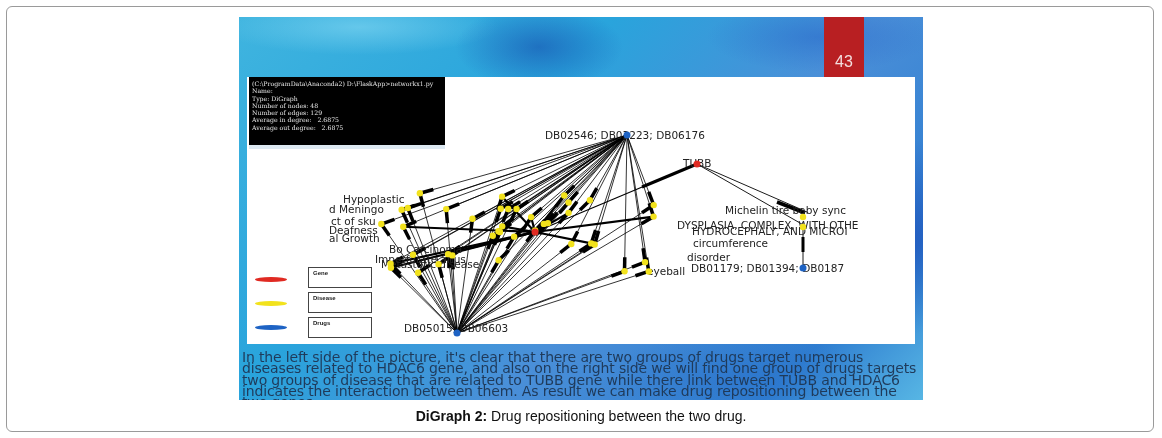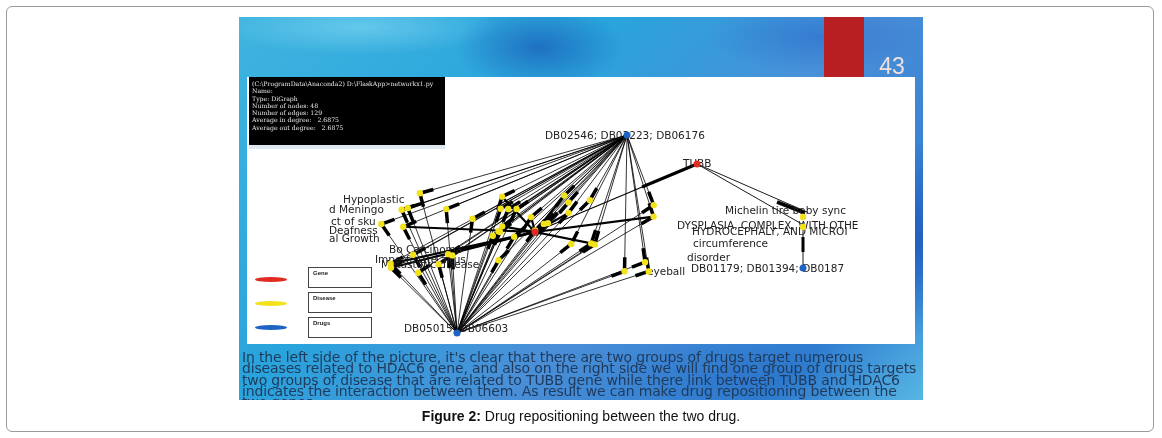--- a/index.html
+++ b/index.html
@@ -8,21 +8,21 @@
     .slide { position: absolute; left: 239px; top: 17px; width: 684px; height: 383px; overflow: hidden;
       background:
         radial-gradient(ellipse 120px 60px at 300px 30px, rgba(20,70,170,0.55), transparent 70%),
         radial-gradient(ellipse 160px 50px at 580px 20px, rgba(40,100,200,0.5), transparent 70%),
         radial-gradient(ellipse 90px 140px at 670px 220px, rgba(25,70,180,0.6), transparent 70%),
         radial-gradient(ellipse 200px 40px at 120px 10px, rgba(120,210,240,0.7), transparent 70%),
         radial-gradient(ellipse 200px 60px at 500px 360px, rgba(40,110,200,0.45), transparent 70%),
         linear-gradient(135deg, #3fb4df 0%, #29a4dc 35%, #4a8fd8 60%, #2f7dd0 85%, #57b6e4 100%);
     }
     .red-tab { position: absolute; left: 585px; top: 0; width: 40px; height: 60px; background: #b81f22; }
-    .page-num { position: absolute; left: 585px; top: 36px; width: 40px; text-align: center; color: #f3dede; font-size: 23px; font-family: "Liberation Sans", sans-serif; margin-left: 48px; }
+    .page-num { position: absolute; left: 585px; top: 36px; width: 40px; text-align: center; color: #f3dede; font-size: 16px; font-family: "Liberation Sans", sans-serif; }
     .white-panel { position: absolute; left: 8px; top: 60px; width: 668px; height: 267px; background: #ffffff; }
     .console { position: absolute; left: 10px; top: 60px; width: 196px; height: 68px; background: #000; color: #e8e8e8; font-family: "DejaVu Serif", serif; font-size: 6.2px; line-height: 7.3px; padding: 3px 3px; box-sizing: border-box; white-space: pre; }
     .console-bar { position: absolute; left: 10px; top: 128px; width: 196px; height: 4px; background: #dde9f2; }
     svg.net { position: absolute; left: 8px; top: 60px; }
     .node-label { font-family: "DejaVu Sans", sans-serif; font-size: 10.5px; fill: #222; }
     .legend-swatch { position: absolute; width: 32px; height: 5px; border-radius: 50%; }
     .legend-box { position: absolute; width: 64px; height: 21px; border: 1px solid #444; background: #fff; font-size: 6px; font-weight: bold; padding: 2px 4px; box-sizing: border-box; color: #222; }
     .slide-text { position: absolute; left: 3px; top: 335px; width: 680px; color: #1f3a5a; font-size: 14px; line-height: 11.3px; font-family: "DejaVu Sans", sans-serif; letter-spacing: -0.15px; }
     .caption { position: absolute; left: 0; top: 408px; width: 1162px; text-align: center; font-size: 14px; color: #111; }
     .caption b { font-weight: bold; }
@@ -304,13 +304,13 @@
   <div class="legend-swatch" style="left:16px;top:260px;background:#e02a22"></div>
   <div class="legend-box" style="left:69px;top:250px">Gene</div>
   <div class="legend-swatch" style="left:16px;top:284px;background:#f2e21c"></div>
   <div class="legend-box" style="left:69px;top:275px">Disease</div>
   <div class="legend-swatch" style="left:16px;top:308px;background:#1e63c4"></div>
   <div class="legend-box" style="left:69px;top:300px">Drugs</div>
 
   <div class="slide-text">In the left side of the picture, it's clear that there are two groups of drugs target numerous diseases related to HDAC6 gene, and also on the right side we will find one group of drugs targets two groups of disease that are related to TUBB gene while there link between TUBB and HDAC6 indicates the interaction between them. As result we can make drug repositioning between the two genes.</div>
 </div>
 
-<div class="caption"><b>Figure 2:</b><span> Drug repositioning between the two drug.</span></div>
+<div class="caption"><b>DiGraph 2:</b><span> Drug repositioning between the two drug.</span></div>
 
 </body></html>

